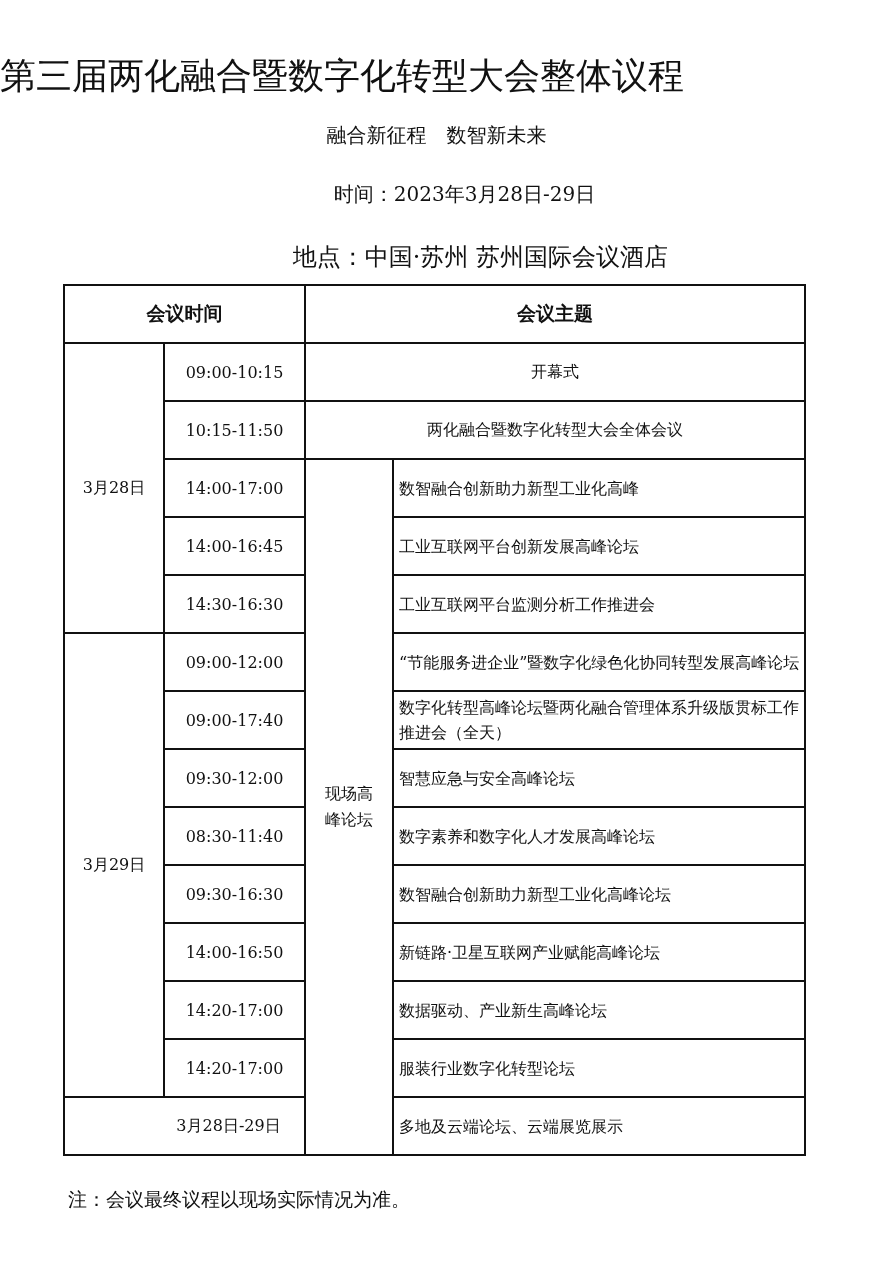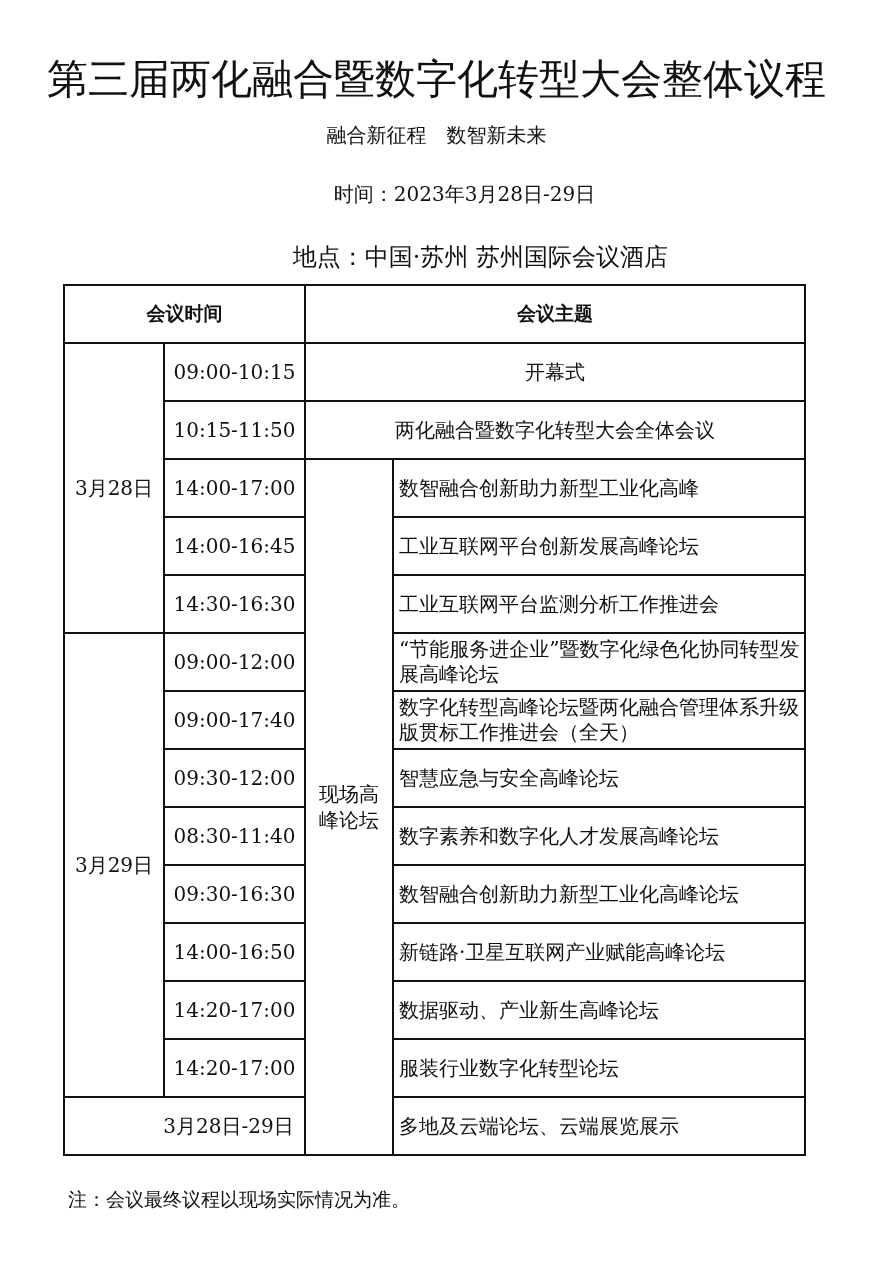--- a/index.html
+++ b/index.html
@@ -1,22 +1,22 @@
 <!DOCTYPE html>
 <html><head>
 <meta charset="utf-8">
 <style>
   html, body { margin: 0; padding: 0; background: #ffffff; }
   body { width: 873px; height: 1266px; position: relative; font-family: "DejaVu Serif", "Liberation Serif", serif; color: #111; }
-  .title { position: absolute; top: 52px; left: 0; width: 873px; text-align: center; font-size: 41px; letter-spacing: 0px; }
+  .title { position: absolute; top: 52px; left: 0; width: 873px; font-size: 36px; letter-spacing: 0px; }
   .subtitle { position: absolute; top: 122px; left: 0; width: 873px; text-align: center; font-size: 20px; white-space: pre; }
   .timeline { position: absolute; top: 181px; left: 0; width: 873px; text-align: center; font-size: 20px; margin-left: 28px; }
   .location { position: absolute; top: 241px; left: 0; width: 873px; text-align: center; font-size: 24px; white-space: pre; margin-left: 44px; }
   table.agenda { position: absolute; top: 284px; left: 63px; width: 741px; border-collapse: collapse; table-layout: fixed; }
-  table.agenda td, table.agenda th { border: 2px solid #111; padding: 0; font-size: 20px; font-weight: normal; height: 56px; vertical-align: middle; }
+  table.agenda td, table.agenda th { border: 2px solid #111; padding: 0; font-size: 16px; font-weight: normal; height: 56px; vertical-align: middle; }
   table.agenda th { font-family: "DejaVu Sans", "Liberation Sans", sans-serif; font-weight: bold; text-align: center; font-size: 19px; }
   .c-date { text-align: center; }
   .c-time { text-align: center; font-size: 20px; }
   .c-topic-center { text-align: center; }
   .c-topic { text-align: left; padding-left: 5px !important; line-height: 25px; }
   .c-track { text-align: center; line-height: 26px; }
   .note { position: absolute; top: 1187px; left: 68px; font-size: 19px; }
 </style>
 </head>
 <body>

